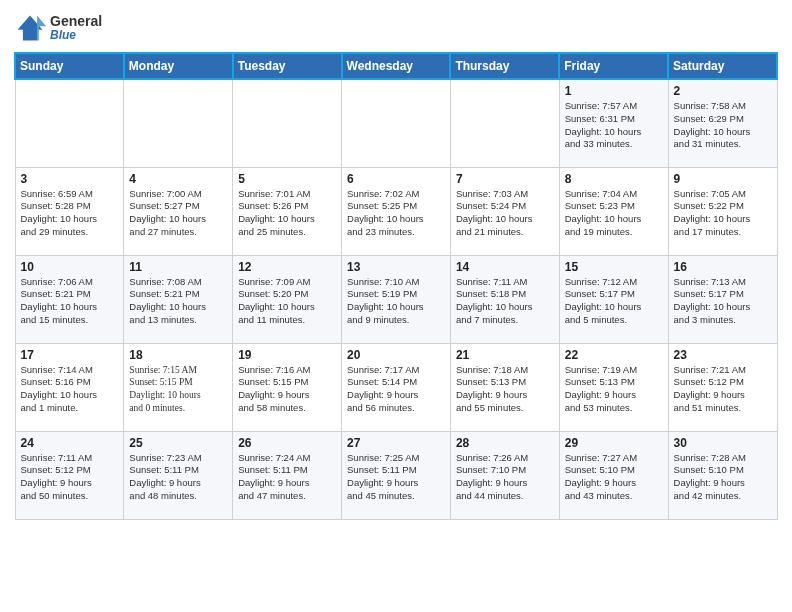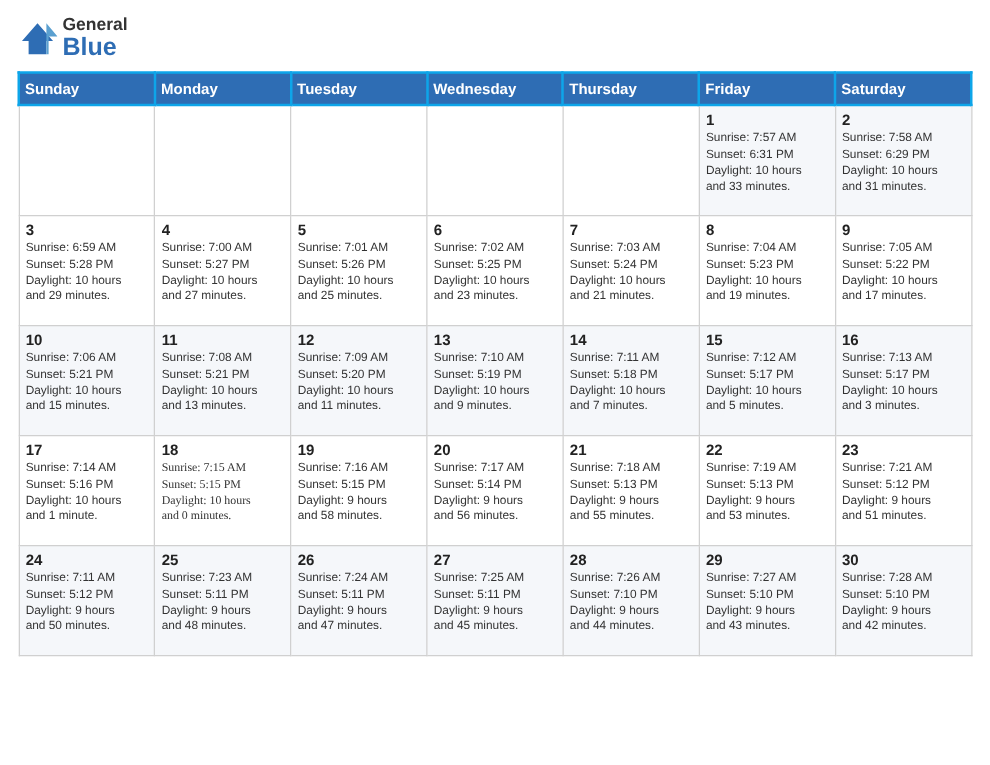--- a/index.html
+++ b/index.html
@@ -31,23 +31,24 @@
       display: flex;
       flex-direction: column;
       line-height: 1.1;
     }
     .logo-general {
       font-size: 14px;
       font-weight: bold;
       color: #333;
     }
     .logo-blue {
-      font-size: 20px;
+      font-size: 12px;
       font-weight: bold;
       color: #2e6db4;
+      font-style: italic;
     }
     .logo-icon {
       width: 32px;
       height: 32px;
     }
     .title-block {
       text-align: right;
     }
     .month-title {
       font-size: 32px;

